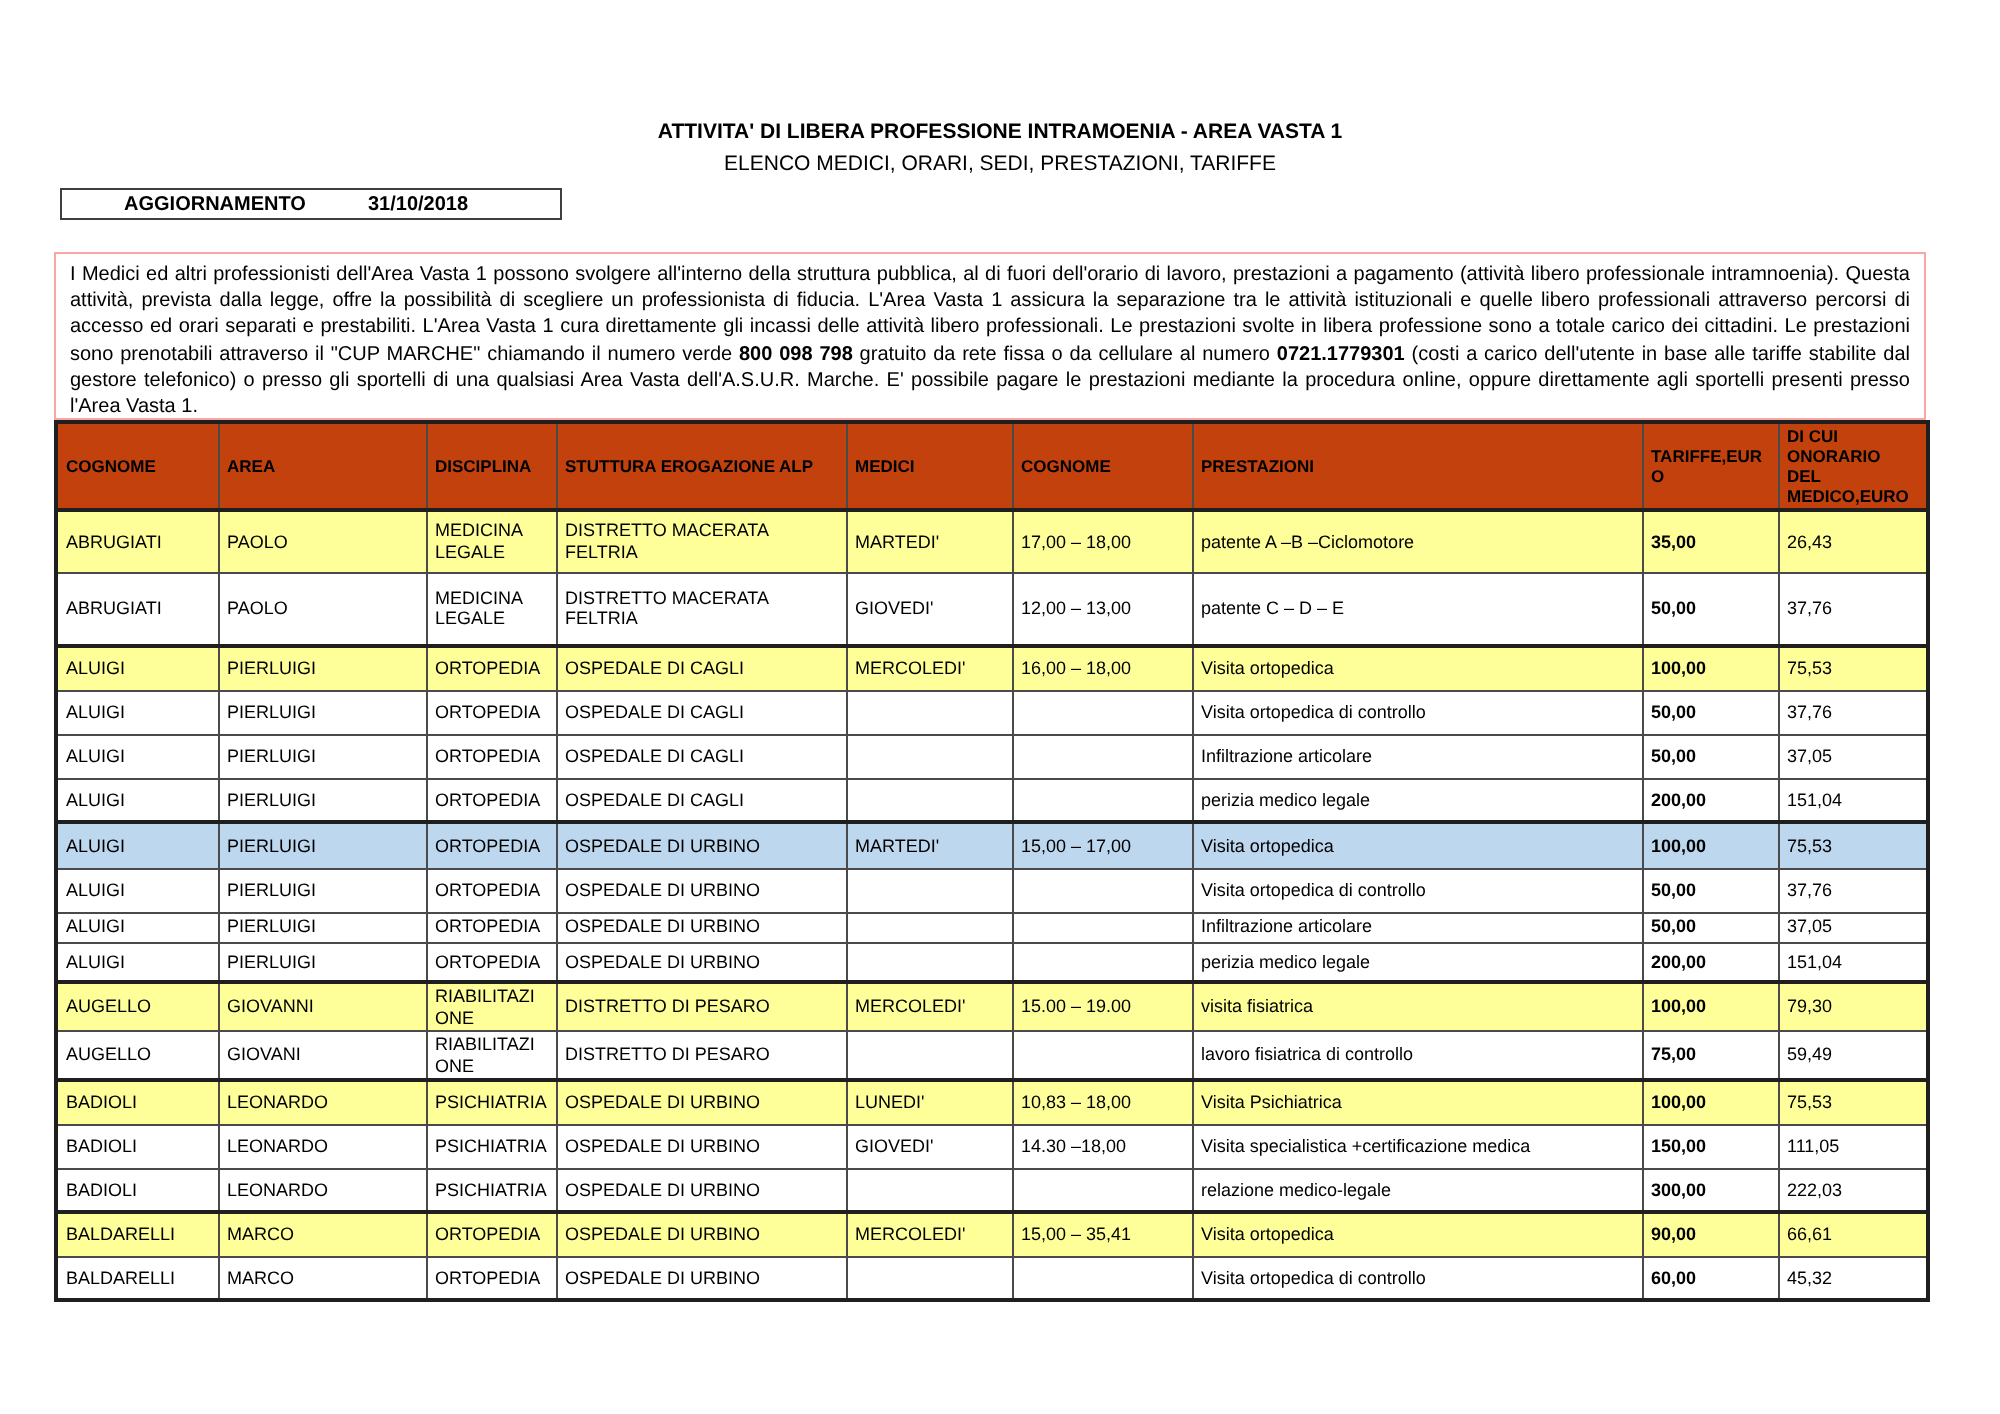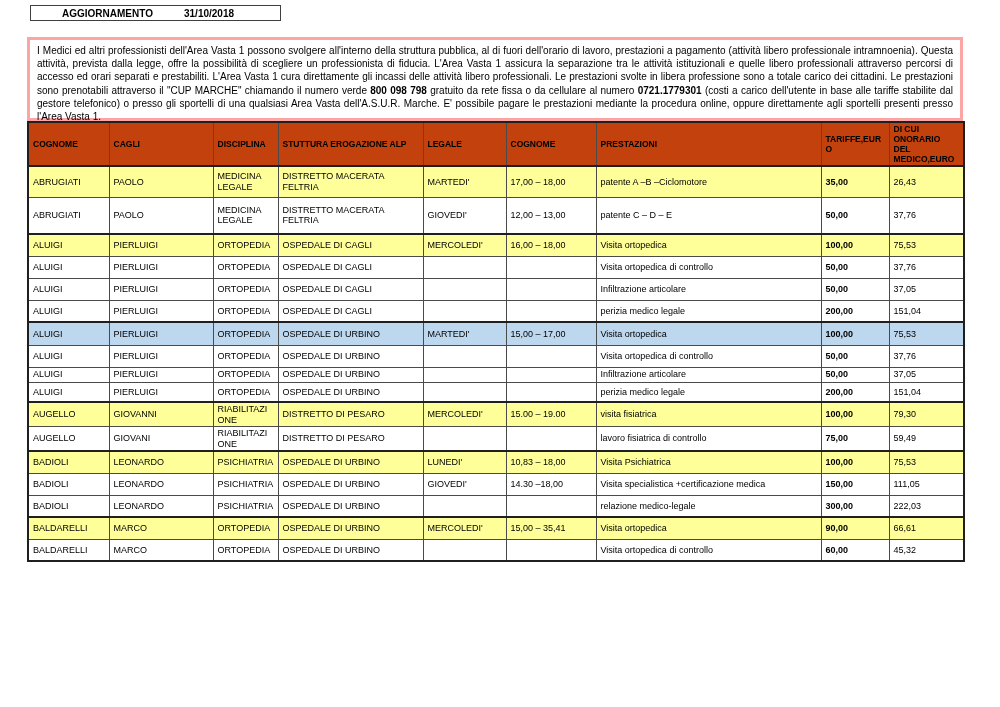--- a/index.html
+++ b/index.html
@@ -25,21 +25,21 @@
     align-items: center;
     box-sizing: border-box;
   }
   .update-label { flex: 1; text-align: center; font-size: 10px; font-weight: bold; }
   .update-date { width: 96px; font-size: 10px; font-weight: bold; }
 
   .intro-box {
     margin-left: 27px;
     width: 936px;
     height: 84px;
-    border: 3px solid #fca5a5;
+    border: 1px solid #fca5a5;
     box-sizing: border-box;
     padding: 4px 7px;
     font-size: 10px;
     line-height: 13.2px;
     text-align: justify;
   }
   .intro-box b { font-weight: bold; }
 
   table.doctors {
     border-collapse: collapse;
@@ -83,20 +83,24 @@
   td.bg-green { background: #e9efc5; }
 
   td.col-tariffa  { text-align: center; font-weight: bold; }
   td.col-onorario { text-align: center; }
 </style>
 </head>
 <body>
 
 <div class="page">
 
+  <div class="titles">
+    <div class="doc-title">ATTIVITA' DI LIBERA PROFESSIONE INTRAMOENIA - AREA VASTA 1</div>
+    <div class="doc-subtitle">ELENCO MEDICI, ORARI, SEDI, PRESTAZIONI, TARIFFE</div>
+  </div>
 
   <div class="update-box">
     <span class="update-label">AGGIORNAMENTO</span>
     <span class="update-date">31/10/2018</span>
   </div>
 
   <div class="intro-box"><span>I Medici ed altri professionisti dell'Area Vasta 1 possono svolgere all'interno della struttura pubblica, al di fuori dell'orario di lavoro, prestazioni a pagamento (attività libero professionale intramnoenia). Questa attività, prevista dalla legge, offre la possibilità di scegliere un professionista di fiducia. L'Area Vasta 1 assicura la separazione tra le attività istituzionali e quelle libero professionali attraverso percorsi di accesso ed orari separati e prestabiliti. L'Area Vasta 1 cura direttamente gli incassi delle attività libero professionali. Le prestazioni svolte in libera professione sono a totale carico dei cittadini. Le prestazioni sono prenotabili attraverso il "CUP MARCHE" chiamando il numero verde </span><b>800 098 798</b><span> gratuito da rete fissa o da cellulare al numero </span><b>0721.1779301</b><span> (costi a carico dell'utente in base alle tariffe stabilite dal gestore telefonico) o presso gli sportelli di una qualsiasi Area Vasta dell'A.S.U.R. Marche. E' possibile pagare le prestazioni mediante la procedura online, oppure direttamente agli sportelli presenti presso l'Area Vasta 1.</span></div>
 
   <table class="doctors">
     <colgroup>
@@ -106,24 +110,24 @@
       <col style="width:145px">
         <col style="width:83px">
         <col style="width:90px">
       <col style="width:225px">
         <col style="width:68px">
         <col style="width:75px">
     </colgroup>
     <thead>
       <tr>
         <th>COGNOME</th>
-        <th>CAGLI</th>
+        <th>AREA</th>
         <th>DISCIPLINA</th>
         <th>STUTTURA EROGAZIONE ALP</th>
-        <th>LEGALE</th>
+        <th>MEDICI</th>
         <th>COGNOME</th>
         <th>PRESTAZIONI</th>
         <th>TARIFFE,EURO</th>
         <th>DI CUI ONORARIO DEL MEDICO,EURO</th>
       </tr>
     </thead>
     <tbody>
         <tr class="bg-yellow group-start">
       <td>ABRUGIATI</td>
       <td>PAOLO</td>

